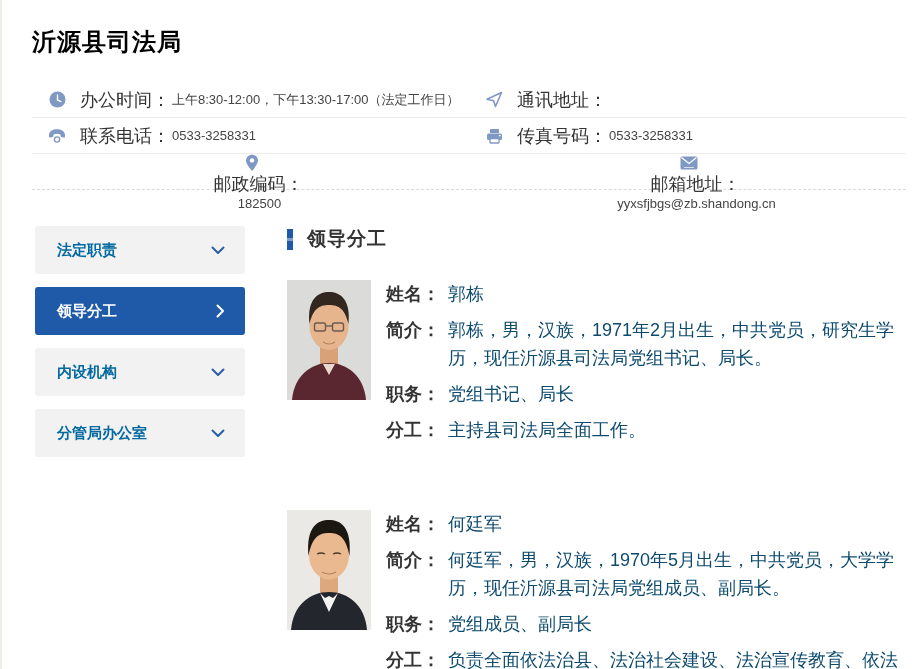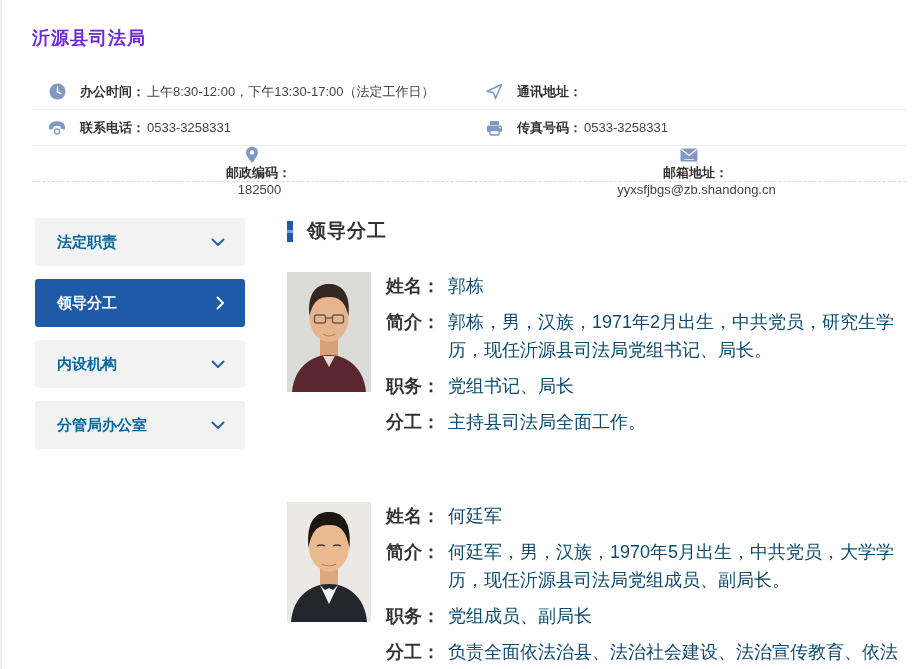--- a/index.html
+++ b/index.html
@@ -6,23 +6,23 @@
   html,body { width: 912px; height: 669px; overflow: hidden; background: #fff; }
   body {
     font-family: "Liberation Sans", "DejaVu Sans", sans-serif;
     color: #333;
     border-left: 2px solid #eceee8;
   }
   .page { padding: 26px 6px 0 30px; }
 
   
   .page-title {
-    font-size: 18px;
+    font-size: 24px;
     font-weight: bold;
-    color: #6d28d9;
+    color: #000000;
     letter-spacing: 1px;
     margin-bottom: 24px;
   }
 
   
   .contact-grid {
     display: grid;
     grid-template-columns: 1fr 1fr;
     margin-bottom: 36px;
   }
@@ -34,21 +34,21 @@
     padding-left: 16px;
     font-size: 13px;
   }
   .contact-cell.dashed { border-bottom: 1px dashed #d9d9d9; flex-direction: column; }
   .contact-icon {
     width: 18px; height: 18px;
     display: inline-flex; align-items: center; justify-content: center;
     margin-right: 14px;
     flex: 0 0 auto;
   }
-  .contact-label { font-weight: bold; color: #333; font-size: 13px; white-space: nowrap; }
+  .contact-label { font-weight: normal; color: #333; font-size: 18px; white-space: nowrap; }
   .contact-value { color: #444; margin-left: 2px; }
 
   
   .content-row { display: flex; align-items: flex-start; }
 
   
   .sidebar { width: 210px; flex: 0 0 auto; margin-left: 3px; }
   .side-item {
     height: 48px;
     background: #f2f2f2;

